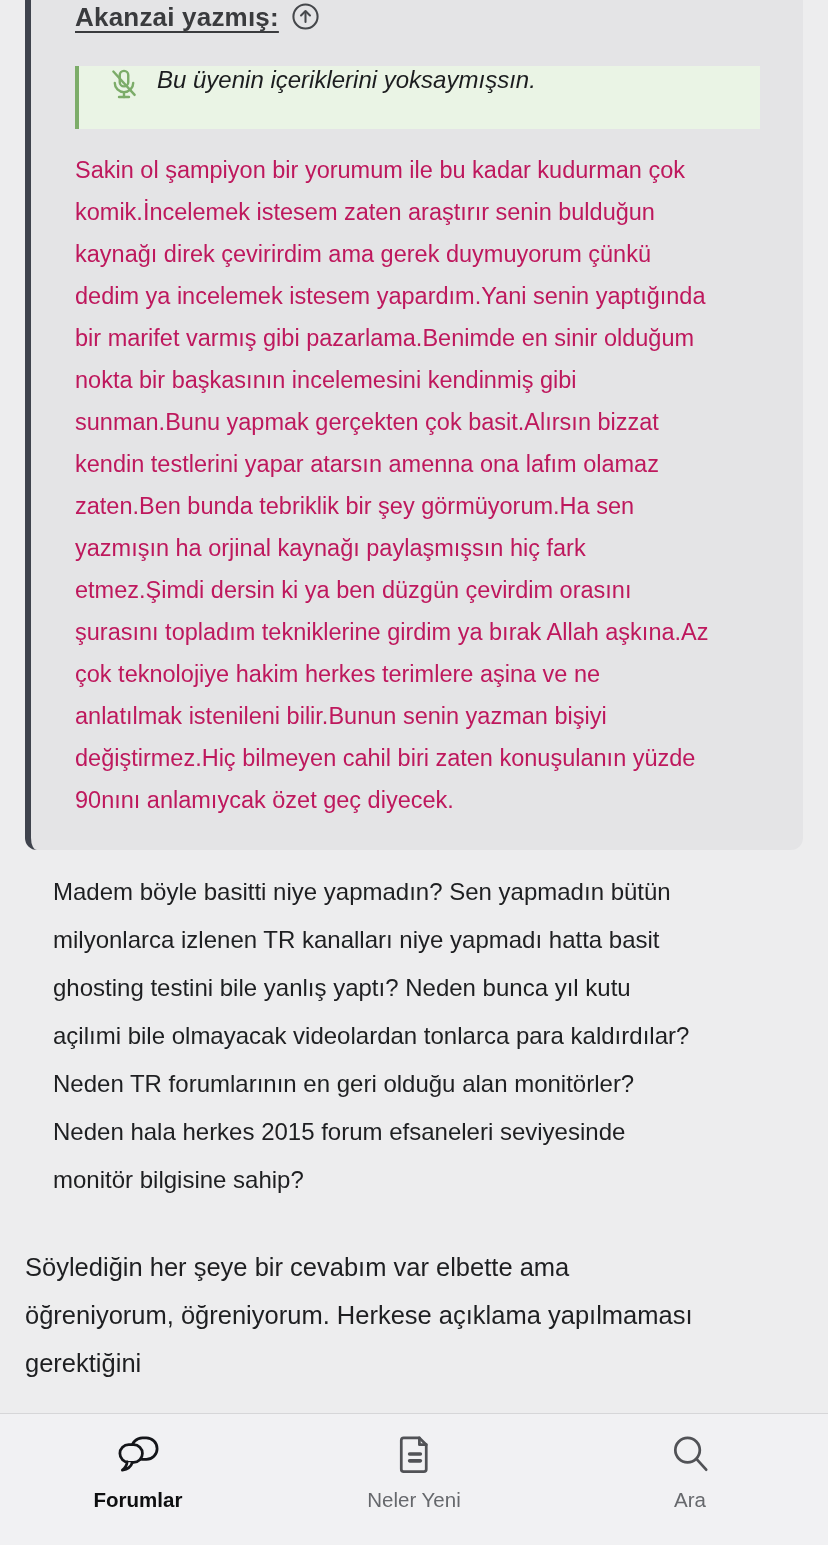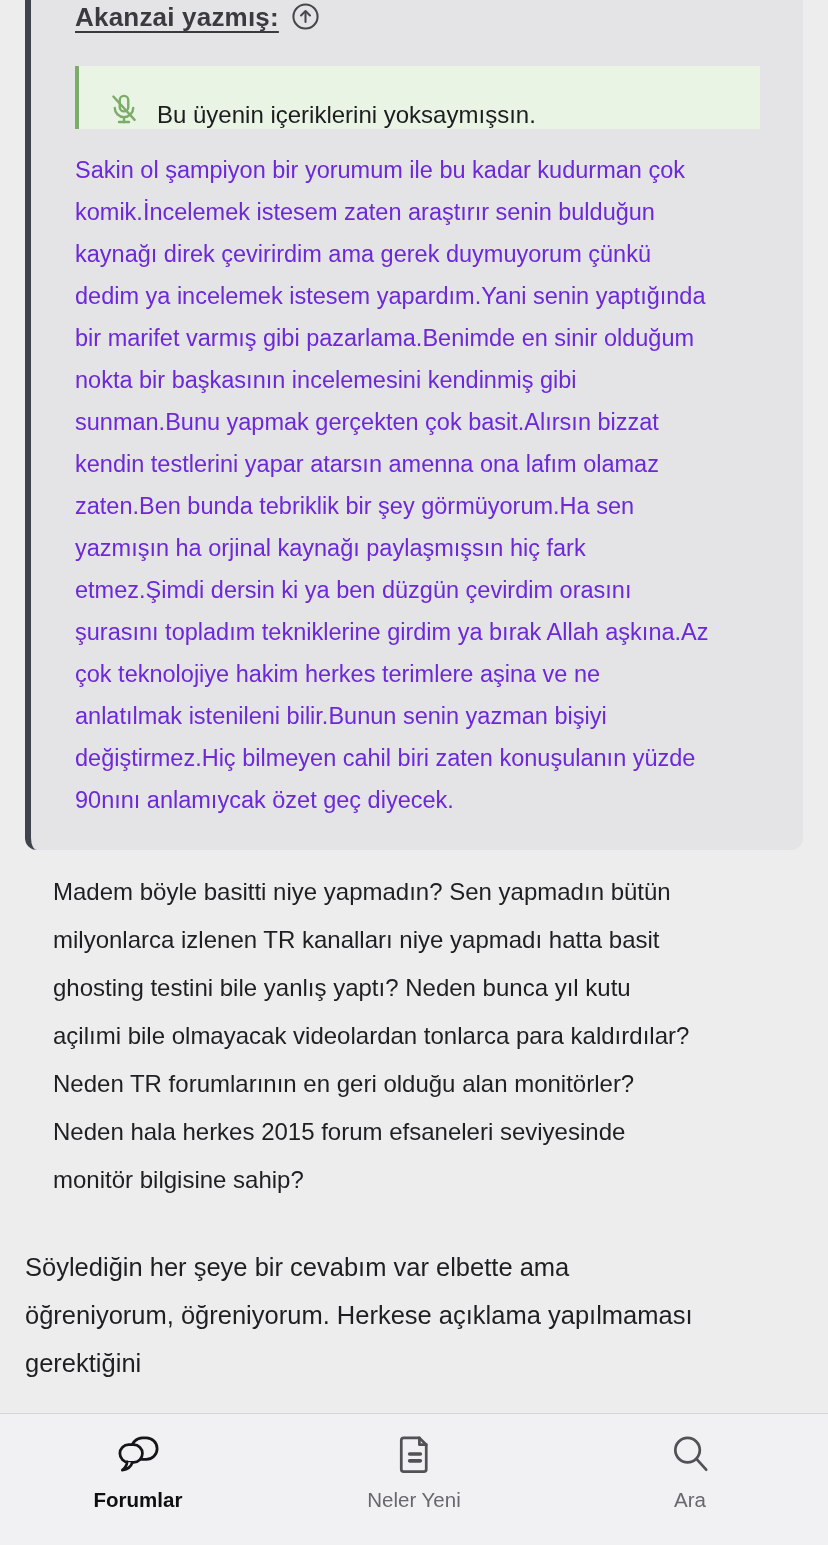--- a/index.html
+++ b/index.html
@@ -31,29 +31,29 @@
     letter-spacing:.2px;
   }
   .expand-icon{width:29px;height:29px;display:inline-block;line-height:0;}
 
   .ignored-notice{
     margin-top:28px;
     box-sizing:border-box;
     width:685px;height:63px;
     background:#eaf4e5;
     border-left:4px solid #7cac69;
-    display:flex;align-items:flex-end;
-    padding-left:28px;gap:16px;
+    display:flex;align-items:flex-start;
+    padding-left:28px;gap:16px;font-style:italic;
   }
   .mic-off-icon{width:34px;height:38px;display:inline-block;line-height:0;}
   .ignored-text{font-size:24px;color:#1c1d1f;}
 
   .quote-body{
     margin-top:20px;width:690px;
-    font-size:23.5px;line-height:42px;color:#6d28d9;
+    font-size:23.5px;line-height:42px;color:#be185d;
     white-space:pre-line;
   }
 
   
   .reply-p1{
     position:absolute;left:25px;top:868px;width:792px;
     font-size:24px;line-height:48px;color:#1e1f21;
     white-space:pre-line;
     margin-left:28px;
   }

